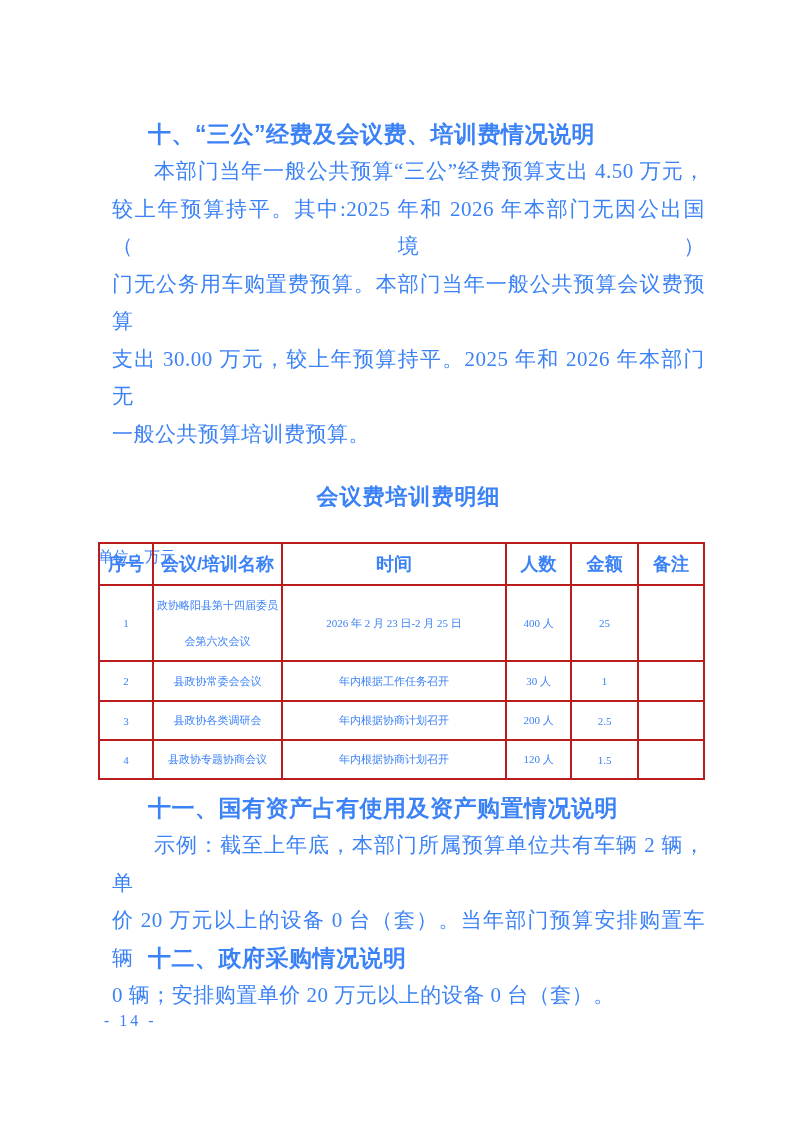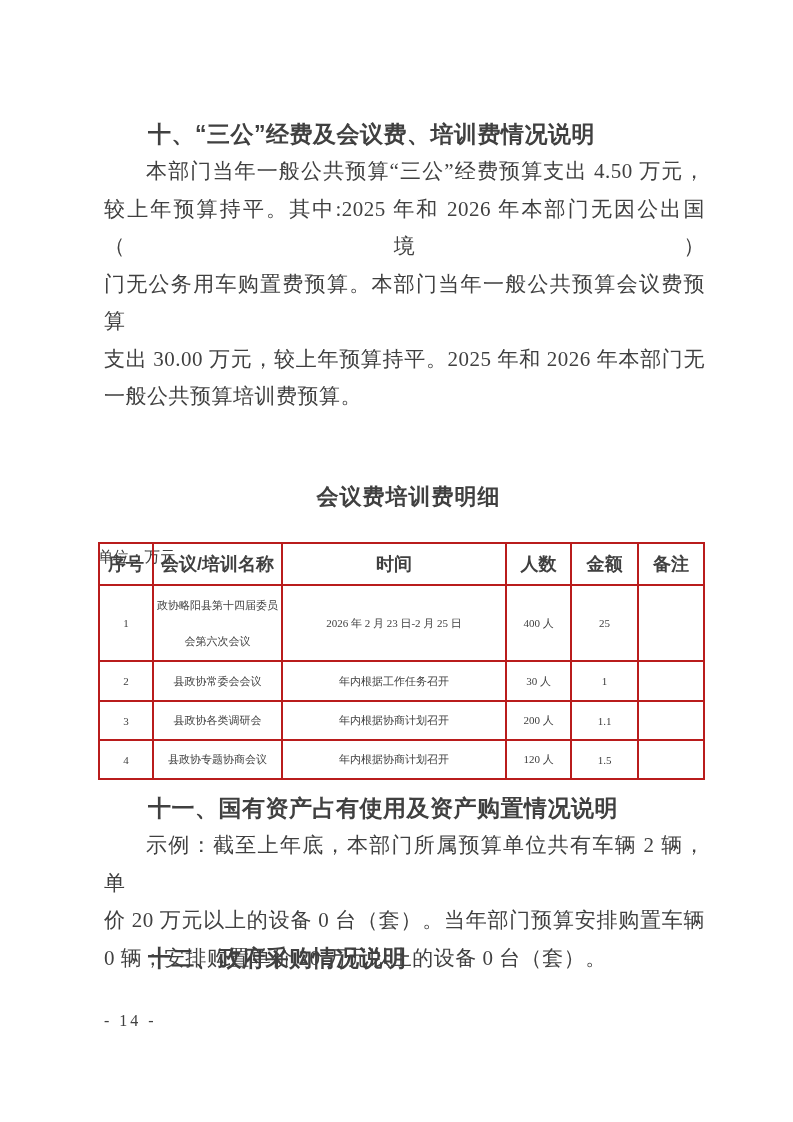--- a/index.html
+++ b/index.html
@@ -2,21 +2,21 @@
 <html><head>
 <meta charset="utf-8">
 <style>
   html,body{margin:0;padding:0;background:#e8e8e8;}
   .page{
     position:relative;
     width:793px;height:1122px;
     background:#ffffff;
     margin:0 auto;
     overflow:hidden;
-    color:#404040;
+    color:#3b82f6;
     font-family:"Liberation Serif","DejaVu Serif",serif;
   }
   
   .heading{
     position:absolute;left:104px;width:602px;
     font-family:"Liberation Sans","DejaVu Sans",sans-serif;
     font-weight:bold;
     font-size:23px;line-height:37px;
     text-indent:44px;
     letter-spacing:0.5px;
@@ -26,20 +26,21 @@
   #h11{top:790px;}
   #h12{top:940px;}
   
   .para{position:absolute;left:104px;width:601px;}
   #para1{top:153px;}
   #para2{top:827px;}
   .jline{
     font-size:21px;line-height:37.5px;
     text-align:justify;text-align-last:justify;
     letter-spacing:0.5px;
+    margin-left:8px;
   }
   .jline.indent{text-indent:42px;}
   .jline.last{text-align-last:left;}
   
   .tbl-title{
     position:absolute;left:106px;top:483px;width:605px;
     text-align:center;font-weight:bold;
     font-size:22px;line-height:28px;
     letter-spacing:1px;
   }
@@ -135,21 +136,21 @@
         <td class="cell-time">年内根据工作任务召开</td>
         <td class="cell-count">30 人</td>
         <td>1</td>
         <td></td>
       </tr>
       <tr class="row-3">
         <td>3</td>
         <td>县政协各类调研会</td>
         <td class="cell-time">年内根据协商计划召开</td>
         <td class="cell-count">200 人</td>
-        <td>1.1</td>
+        <td>2.5</td>
         <td></td>
       </tr>
       <tr class="row-4">
         <td>4</td>
         <td>县政协专题协商会议</td>
         <td class="cell-time">年内根据协商计划召开</td>
         <td class="cell-count">120 人</td>
         <td>1.5</td>
         <td></td>
       </tr>

